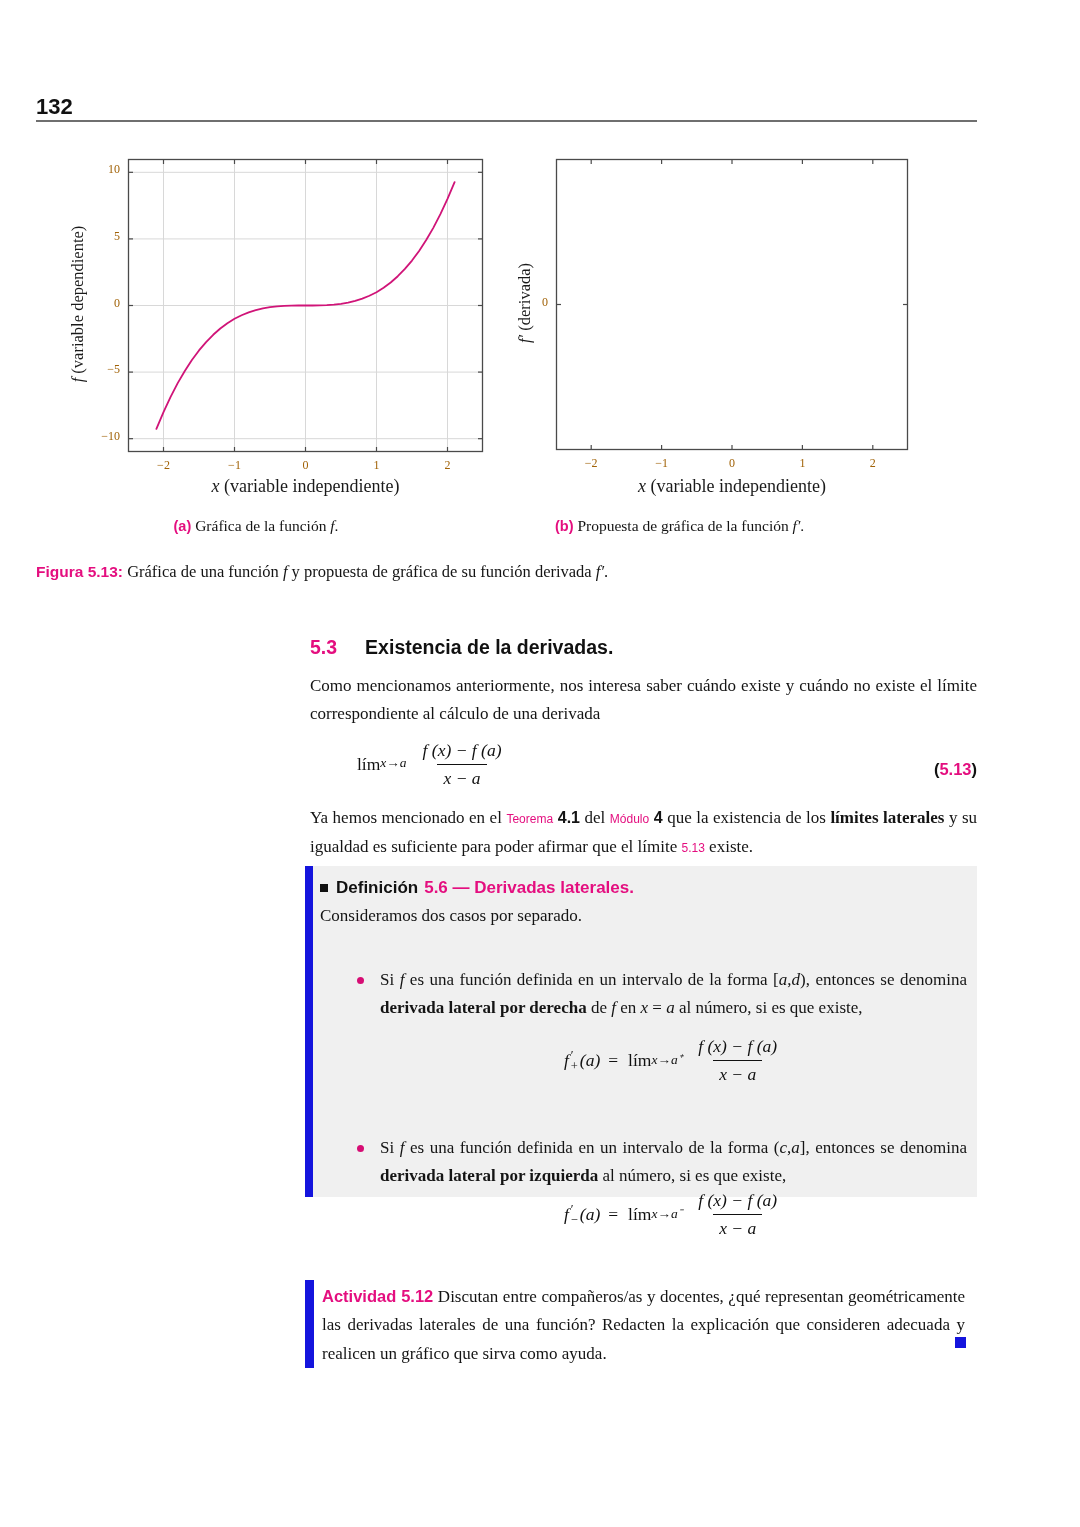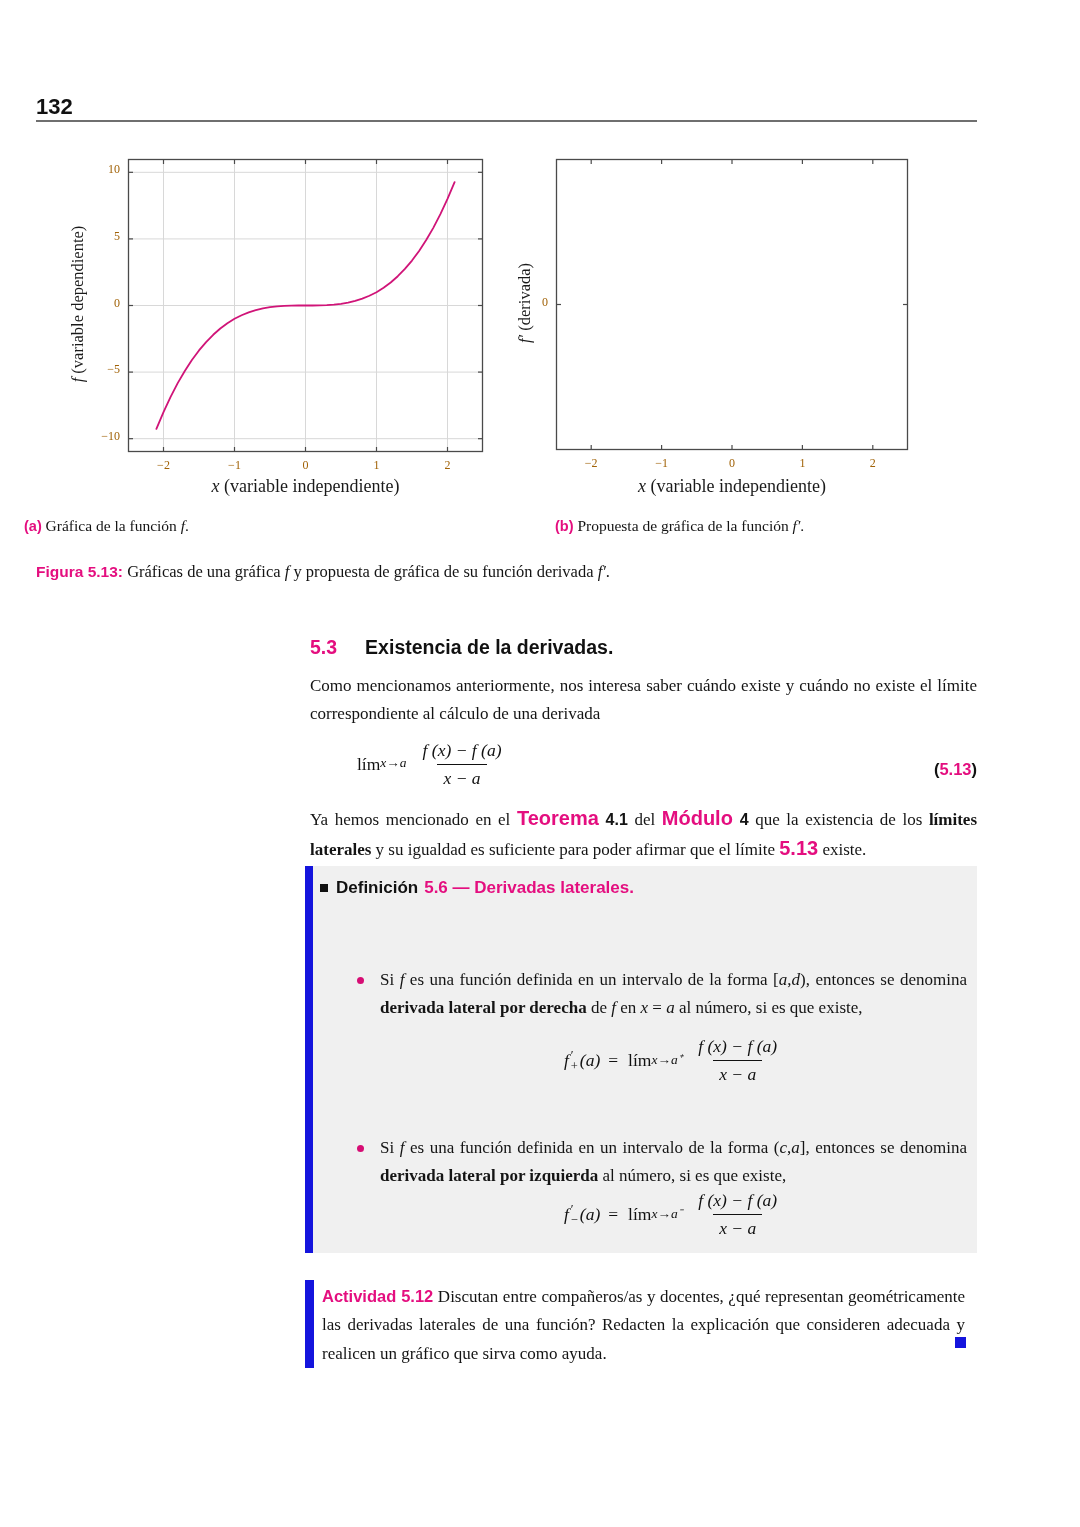--- a/index.html
+++ b/index.html
@@ -26,55 +26,55 @@
   .tick-label{position:absolute;font-size:12px;color:#a16207;font-family:"Liberation Serif",serif;}
   .xtick{width:44px;text-align:center;}
   .ytick{width:52px;text-align:right;}
   .xlabel{position:absolute;text-align:center;font-size:18px;color:#1a1a1a;white-space:nowrap;}
   .ylabel{position:absolute;width:400px;text-align:center;font-size:16.5px;color:#1a1a1a;
     transform:rotate(-90deg);white-space:nowrap;}
   .sym{font-style:italic;}
 
   
   .subcaption{position:absolute;top:517px;font-size:15.5px;}
-  #caption-a{left:24px;width:440px;}
+  #caption-a{left:36px;width:440px;text-align:center;}
   #caption-b{left:508px;width:470px;margin-left:47px;}
   .cap-label{font-family:"Liberation Sans",sans-serif;font-weight:bold;color:var(--accent);font-size:14.5px;}
   .figura-caption{position:absolute;left:36px;top:559px;width:945px;font-size:16.5px;line-height:26px;}
   .figura-label{font-family:"Liberation Sans",sans-serif;font-weight:bold;color:var(--accent);font-size:15.5px;}
 
   
   .section-heading{position:absolute;left:310px;top:636px;display:flex;gap:28px;
     font-family:"Liberation Sans",sans-serif;font-weight:bold;font-size:19.5px;color:#111;}
   .section-number{color:var(--accent);}
   .para{position:absolute;left:310px;width:667px;font-size:17px;line-height:28px;text-align:justify;}
   #para-1{top:672px;}
   #para-2{top:804px;}
 
   .rt-i{font-style:italic;}
   .rt-b{font-weight:bold;margin-top:38px;}
-  .rt-accent{font-family:"Liberation Sans",sans-serif;font-weight:bold;color:var(--accent);font-size:20px;}
+  .rt-accent{font-family:"Liberation Sans",sans-serif;font-weight:normal;color:var(--accent);font-size:12px;}
   .rt-bs{font-family:"Liberation Sans",sans-serif;font-weight:bold;font-size:16px;}
 
   
   .eq-row{position:absolute;left:310px;top:740px;width:667px;height:58px;}
   .eq{position:absolute;left:47px;top:0;display:flex;align-items:center;
     font-size:17.5px;font-style:italic;color:#111;}
   .lim-block{display:inline-flex;flex-direction:row;align-items:center;margin-right:10px;font-style:normal;}
   .lim-word{font-size:17.5px;}
   .lim-sub{font-size:13.5px;font-style:italic;margin-top:-3px;}
   .frac{display:inline-flex;flex-direction:column;align-items:center;}
   .frac .num{padding:0 6px 3px;}
   .frac .den{border-top:1.5px solid #111;padding:3px 6px 0;}
   .eq-number{position:absolute;right:0;top:50%;transform:translateY(-50%);
     font-family:"Liberation Sans",sans-serif;font-weight:bold;font-size:16.5px;color:#111;}
   .eq-num-accent{color:var(--accent);}
 
   
-  .def-box{position:absolute;left:305px;top:866px;width:672px;height:387px;
+  .def-box{position:absolute;left:305px;top:866px;width:672px;height:331px;
     background:var(--boxbg);border-left:8px solid var(--blue);padding-left:24px;}
   .def-title{position:absolute;left:7px;top:12px;font-family:"Liberation Sans",sans-serif;
     font-weight:bold;font-size:17px;color:#111;display:flex;align-items:center;}
   .def-square{display:inline-block;width:8px;height:8px;background:#111;margin-right:8px;}
   .def-title-accent{color:var(--accent);margin-left:6px;}
   .def-intro{position:absolute;left:7px;top:36px;font-size:17px;line-height:28px;}
   .bullet-row{position:absolute;left:44px;display:flex;width:612px;}
   #bullet-1{top:100px;}
   #bullet-2{top:268px;}
   .bullet-dot{flex:0 0 7px;width:7px;height:7px;border-radius:50%;background:#d60d74;margin:11px 16px 0 0;}
@@ -176,21 +176,21 @@
   </div>
 
 <div class="subcaption" id="caption-a">
   <span class="cap-label">(a)</span><span> Gráfica de la función </span><span class="sym">f</span><span>.</span>
 </div>
 <div class="subcaption" id="caption-b">
   <span class="cap-label">(b)</span><span> Propuesta de gráfica de la función </span><span class="sym">f′</span><span>.</span>
 </div>
 
 <div class="figura-caption">
-  <span class="figura-label">Figura 5.13:</span><span><span> Gráficas de una gráfica </span><span class="rt-i">f</span><span> y propuesta de gráfica de su función derivada </span><span class="rt-i">f′</span><span>.</span></span>
+  <span class="figura-label">Figura 5.13:</span><span><span> Gráfica de una función </span><span class="rt-i">f</span><span> y propuesta de gráfica de su función derivada </span><span class="rt-i">f′</span><span>.</span></span>
 </div>
 
 <div class="section-heading">
   <span class="section-number">5.3</span>
   <span>Existencia de la derivadas.</span>
 </div>
 
 <div class="para" id="para-1">Como mencionamos anteriormente, nos interesa saber cuándo existe y cuándo no existe el límite correspondiente al cálculo de una derivada</div>
 
 <div class="eq-row">
@@ -210,20 +210,21 @@
 </div>
 
 <div class="para" id="para-2"><span>Ya hemos mencionado en el </span><span class="rt-accent">Teorema</span><span class="rt-bs"> 4.1</span><span> del </span><span class="rt-accent">Módulo</span><span class="rt-bs"> 4</span><span> que la existencia de los </span><span class="rt-b">límites laterales</span><span> y su igualdad es suficiente para poder afirmar que el límite </span><span class="rt-accent">5.13</span><span> existe.</span></div>
 
 <div class="def-box">
   <div class="def-title">
     <span class="def-square"></span>
     <span>Definición</span>
     <span class="def-title-accent">5.6 — Derivadas laterales.</span>
   </div>
+  <div class="def-intro">Consideramos dos casos por separado.</div>
 
   <div class="bullet-row" id="bullet-1">
     <span class="bullet-dot"></span>
     <div class="bullet-text"><span>Si </span><span class="rt-i">f</span><span> es una función definida en un intervalo de la forma [</span><span class="rt-i">a</span><span>,</span><span class="rt-i">d</span><span>), entonces se denomina </span><span class="rt-b">derivada lateral por derecha</span><span> de </span><span class="rt-i">f</span><span> en </span><span class="rt-i">x</span><span> = </span><span class="rt-i">a</span><span> al número, si es que existe,</span></div>
   </div>
 
   <div class="def-eq" id="def-eq-1">
     <span class="flhs">
       <span class="sym">f</span>
       <span class="ss">

